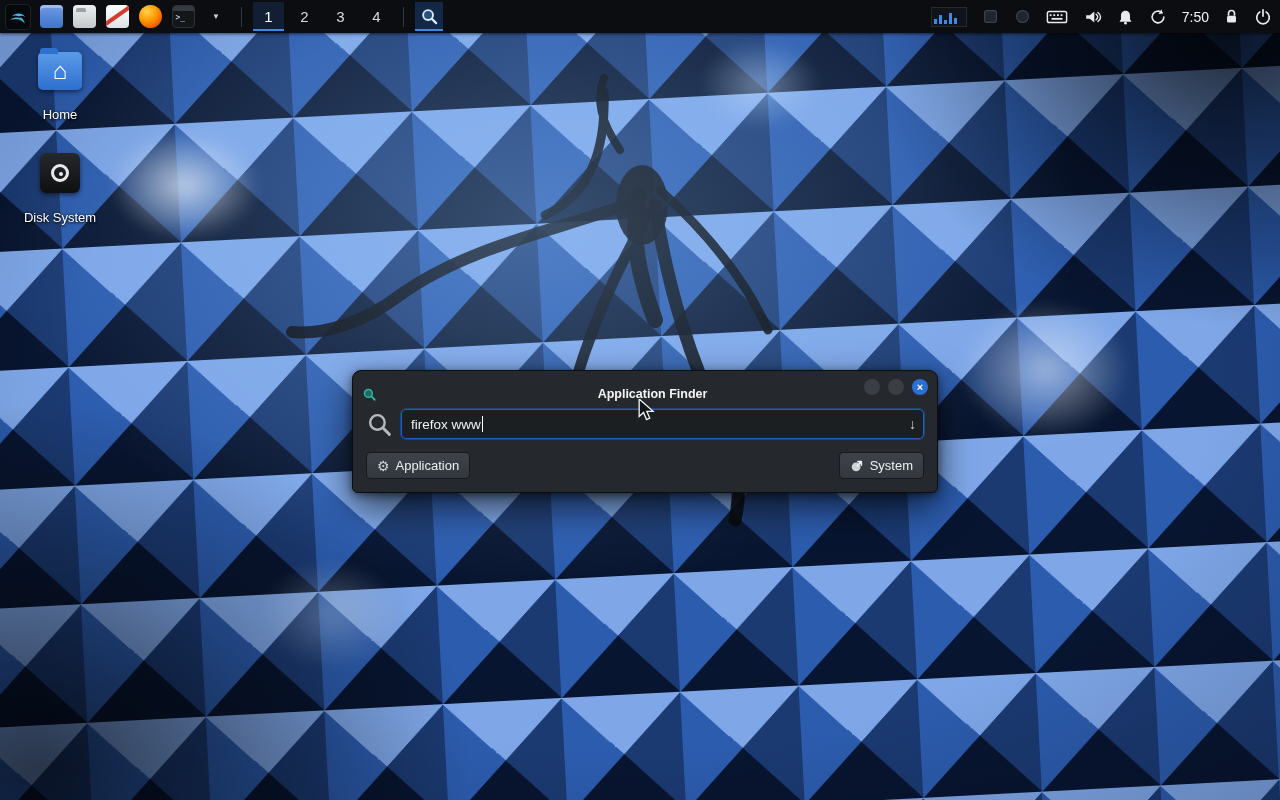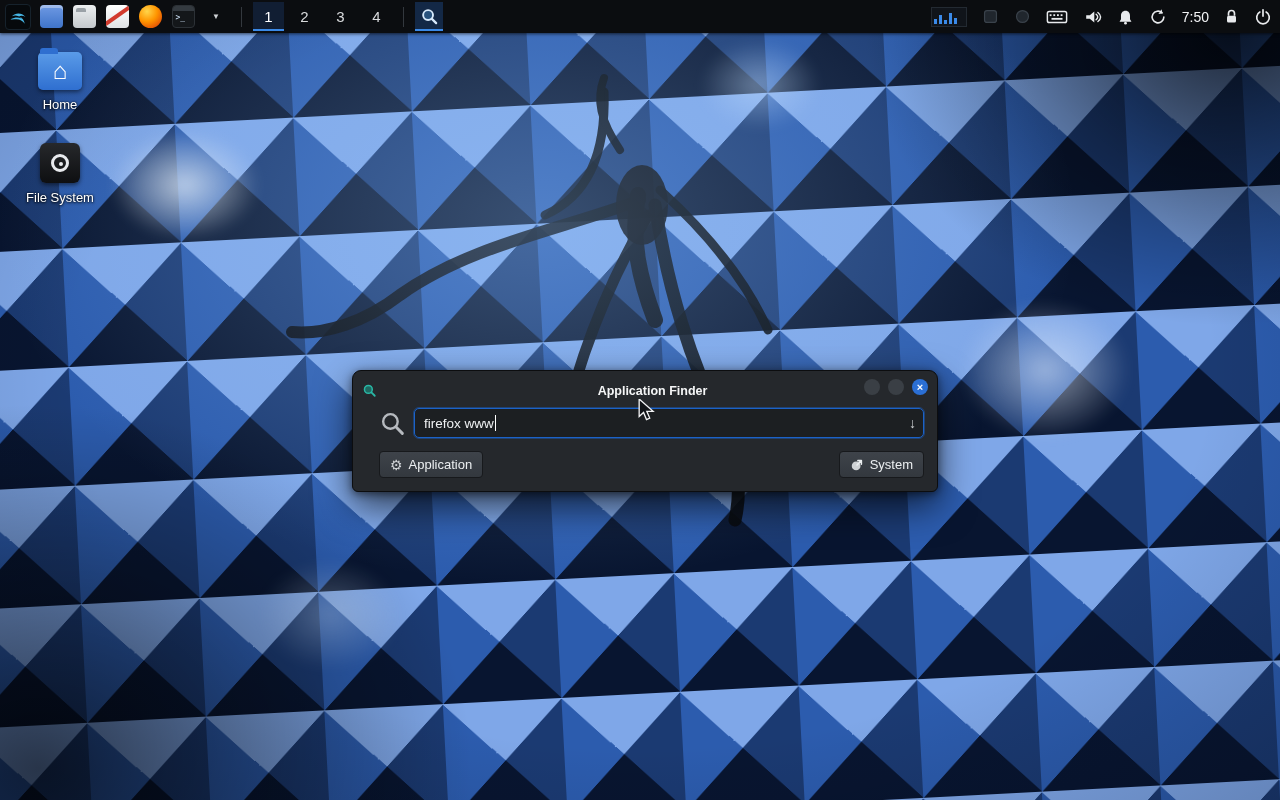--- a/index.html
+++ b/index.html
@@ -51,44 +51,44 @@
     color:#d8dadc; font-size:15px; background:transparent; border:none; cursor:pointer; }
   .ws.active { color:#ffffff; box-shadow:inset 0 -2px 0 #3b8ae8; background:rgba(43,111,212,.18); }
   .clock { color:#f2f3f5; font-size:14px; }
   .tray-graph { width:36px; height:20px; background:#10141a; border:1px solid #232a32; display:flex; align-items:flex-end; gap:2px; padding:2px; }
   .tg-bar { width:3px; background:#3b8ae8; }
   .ticon { display:flex; align-items:center; justify-content:center; background:transparent; border:none; cursor:pointer; }
 
   
   .desk { position:absolute; left:14px; top:52px; z-index:10; display:flex; flex-direction:column; gap:31px; }
   .ditem { width:92px; display:flex; flex-direction:column; align-items:center; cursor:pointer; }
-  .dlabel { margin-top:7px; color:#ffffff; font-size:13px; text-shadow:0 1px 3px rgba(0,0,0,.95), 0 0 2px rgba(0,0,0,.8); }
+  .dlabel { margin-top:17px; color:#ffffff; font-size:13px; text-shadow:0 1px 3px rgba(0,0,0,.95), 0 0 2px rgba(0,0,0,.8); }
   .ic-home { width:44px; height:38px; background:linear-gradient(180deg,#5a9be8,#2f6fd0); border-radius:5px;
     display:flex; align-items:center; justify-content:center; color:#fff; font-size:24px; box-shadow:0 2px 4px rgba(0,0,0,.5); position:relative; }
   .ic-home:before { content:""; position:absolute; top:-4px; left:2px; width:18px; height:6px; background:#2f6fd0; border-radius:3px 3px 0 0; }
   .ic-fs { width:40px; height:40px; background:linear-gradient(180deg,#26282b,#0e0f11); border-radius:6px;
     display:flex; align-items:center; justify-content:center; box-shadow:0 2px 4px rgba(0,0,0,.5); }
   .ic-fs .ring { width:18px; height:18px; border:3px solid #e8eaed; border-radius:50%; position:relative; }
   .ic-fs .ring:after { content:""; position:absolute; left:5px; top:5px; width:4px; height:4px; background:#e8eaed; border-radius:50%; }
   .ic-trash { width:32px; height:38px; background:linear-gradient(180deg,#f4f2ec,#c9c6be); border-radius:5px 5px 11px 11px; position:relative; box-shadow:0 2px 4px rgba(0,0,0,.5); }
   .ic-trash:before { content:""; position:absolute; left:-2px; top:-3px; right:-2px; height:7px; background:linear-gradient(180deg,#ffffff,#d6d3cb); border-radius:4px; }
   .ic-floppy { width:40px; height:40px; background:linear-gradient(180deg,#5577aa,#33507e); border-radius:4px; position:relative; box-shadow:0 2px 4px rgba(0,0,0,.5); }
   .ic-floppy:before { content:""; position:absolute; left:10px; top:0; width:20px; height:12px; background:#c9cfd8; border-radius:0 0 2px 2px; }
   .ic-floppy:after { content:""; position:absolute; left:6px; bottom:3px; width:28px; height:14px; background:#dfe4ea; border-radius:2px; }
 
   
   .dialog { position:absolute; left:352px; top:370px; width:586px; z-index:40;
     background:#25282c; border:1px solid #0c0d0f; border-radius:9px 9px 6px 6px;
     box-shadow:0 14px 36px rgba(0,0,0,.65), 0 2px 8px rgba(0,0,0,.5); }
-  .titlebar { height:31px; display:flex; align-items:flex-end; padding:4px 9px; position:relative; }
+  .titlebar { height:31px; display:flex; align-items:flex-start; padding:16px 9px; position:relative; }
   .tb-title { flex:1; text-align:center; color:#f4f5f6; font-size:12.5px; font-weight:bold; }
   .winbtns { position:absolute; right:9px; top:0; height:31px; display:flex; align-items:center; gap:8px; }
   .wbtn { width:16px; height:16px; border-radius:50%; background:#3a3f45; border:none; cursor:pointer; }
   .wbtn.close { background:#2b6fd4; color:#fff; font-size:11px; font-weight:bold; line-height:16px; text-align:center; padding:0; }
-  .dbody { padding:6px 13px 13px 26px; }
+  .dbody { padding:6px 13px 13px 13px; }
   .search-row { display:flex; align-items:center; gap:8px; }
   .input { flex:1; height:30px; background:#1c1f22; border:1px solid #1b62c8; outline:1px solid rgba(27,98,200,.45);
     border-radius:5px; display:flex; align-items:center; padding:0 26px 0 9px; position:relative; cursor:text; }
   .input-text { color:#eef0f2; font-size:13.5px; }
   .caret { display:inline-block; width:1px; height:16px; background:#ffffff; margin-left:1px; }
   .drop-arrow { position:absolute; right:7px; color:#cfd2d5; font-size:14px; cursor:pointer; }
   .btn-row { margin-top:13px; display:flex; justify-content:space-between; }
   .gbtn { display:flex; align-items:center; gap:6px; height:27px; padding:0 10px;
     background:linear-gradient(180deg,#3e434a,#33383e); border:1px solid #17191c; border-radius:4px;
     color:#eceff1; font-size:13px; cursor:pointer; font-family:inherit; }
@@ -236,21 +236,21 @@
   <div class="ditem">
     <div class="ic-home">
         <span>⌂</span>
       </div>
     <span class="dlabel">Home</span>
   </div>
   <div class="ditem">
     <div class="ic-fs">
         <span class="ring"></span>
       </div>
-    <span class="dlabel">File System</span>
+    <span class="dlabel">Disk System</span>
   </div>
 </div>
 
 <div class="dialog">
   <div class="titlebar">
     <svg width="15" height="15" viewBox="0 0 20 20">
       <circle cx="8.5" cy="8.5" r="5.2" fill="rgba(26,170,150,.5)" stroke="#29b7a5" stroke-width="2"></circle>
       <line x1="12.5" y1="12.5" x2="17" y2="17" stroke="#29b7a5" stroke-width="2.4" stroke-linecap="round"></line>
     </svg>
     <span class="tb-title">Application Finder</span>

